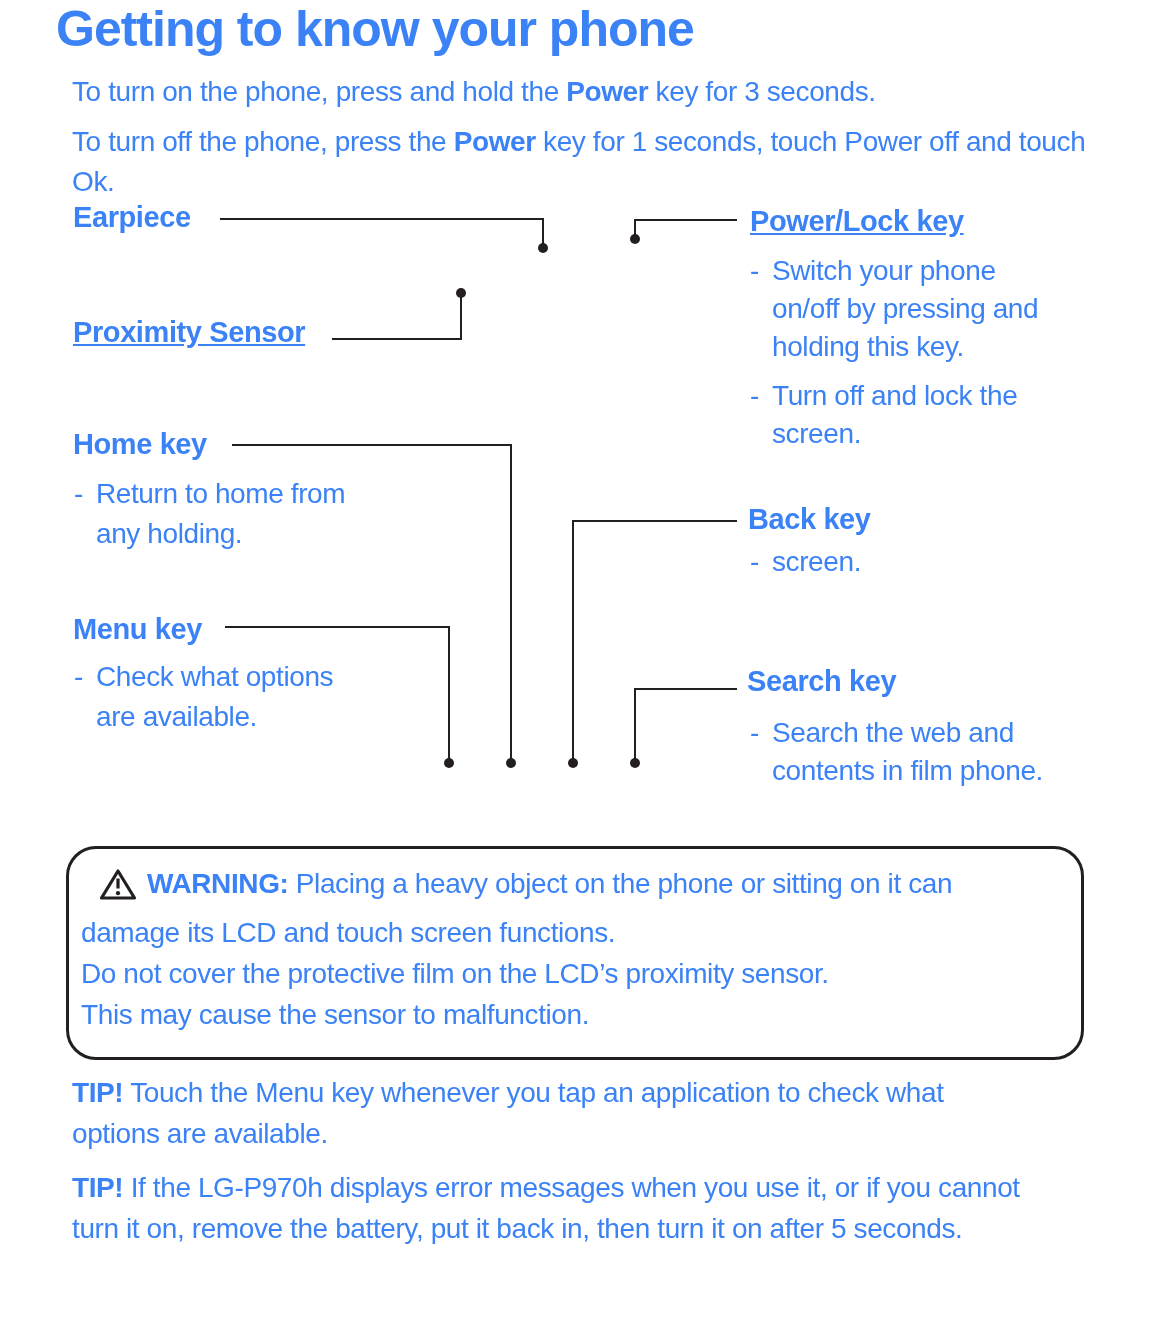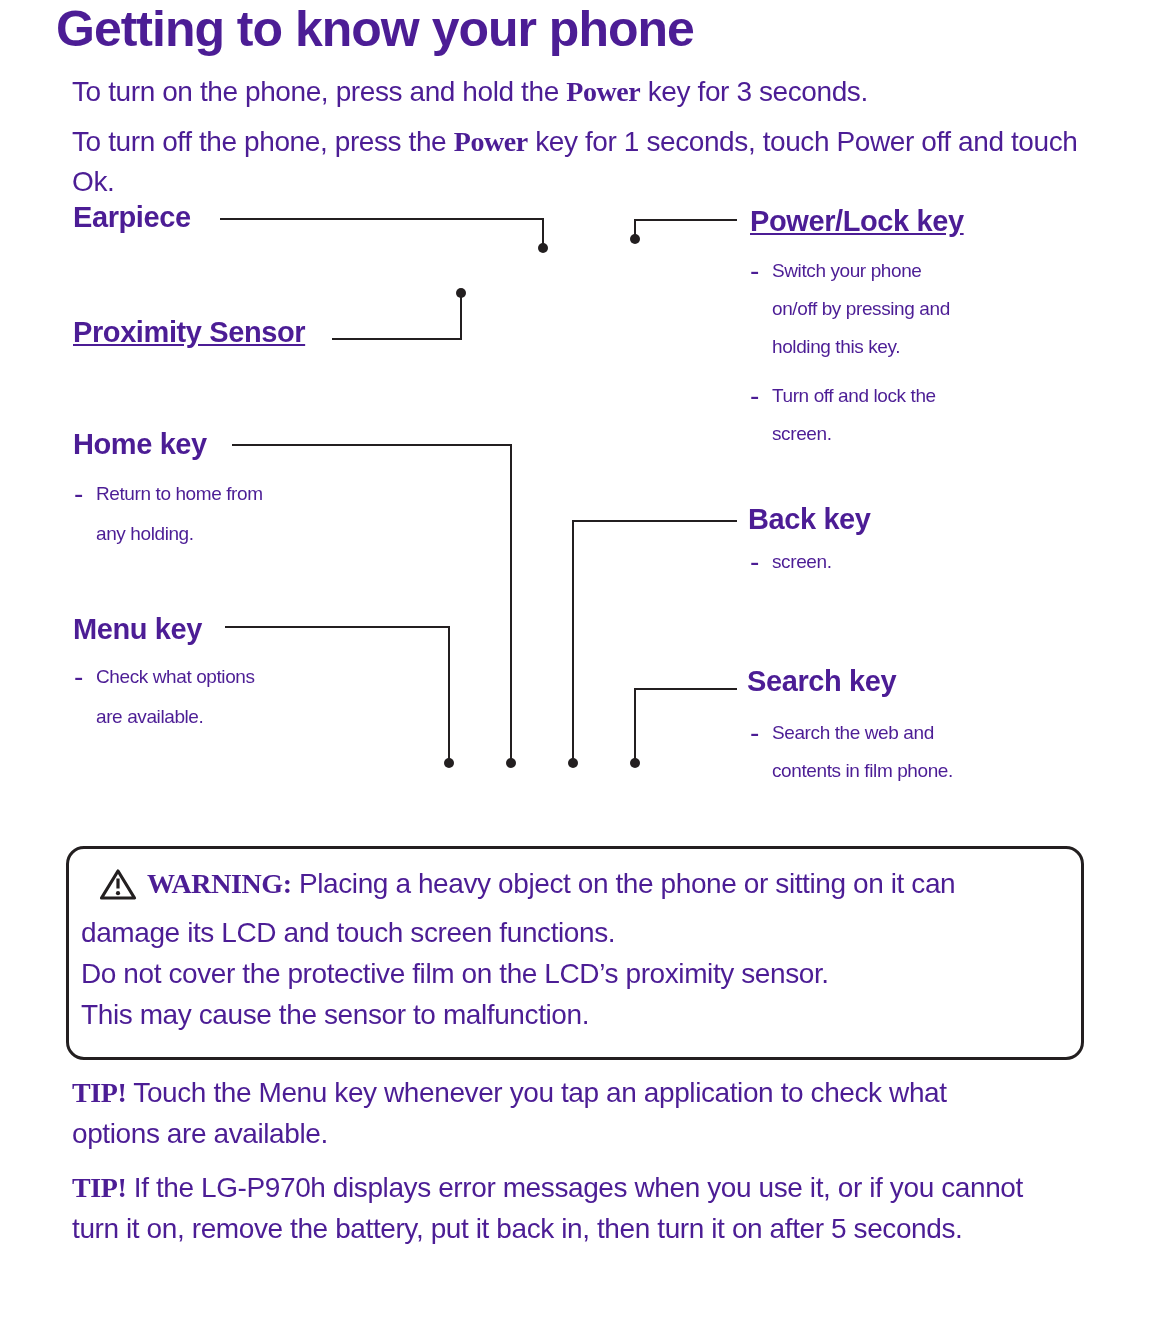--- a/index.html
+++ b/index.html
@@ -1,41 +1,41 @@
 <!DOCTYPE html>
 <html><head>
 <meta charset="utf-8">
 <style>
   html,body{margin:0;padding:0;background:#ffffff;}
   #page{
     position:relative;width:1151px;height:1321px;background:#ffffff;overflow:hidden;
-    font-family:"Liberation Sans","DejaVu Sans",sans-serif;color:#4c1d95;
+    font-family:"Liberation Sans","DejaVu Sans",sans-serif;color:#3b82f6;
   }
   .title{
     position:absolute;left:56px;top:0;font-size:50px;font-weight:bold;
     letter-spacing:-1px;line-height:58px;white-space:nowrap;
   }
   .body-line{font-size:28px;letter-spacing:-0.4px;line-height:40px;white-space:nowrap;}
   .intro{position:absolute;left:72px;}
-  b{font-weight:bold;font-family:Liberation Serif, serif;}
+  b{font-weight:bold;}
   .lbl{
     position:absolute;font-size:29px;font-weight:bold;letter-spacing:-0.4px;
     line-height:34px;white-space:nowrap;
   }
   .bullet{position:absolute;display:flex;}
   .bullet .dash{font-size:28px;letter-spacing:-0.4px;width:22px;flex:0 0 22px;}
-  .bullet .btext span{display:block;font-size:19px;letter-spacing:-0.4px;white-space:nowrap;}
+  .bullet .btext span{display:block;font-size:28px;letter-spacing:-0.4px;white-space:nowrap;}
   .lh40 .dash{line-height:40px;} .lh40 .btext span{line-height:40px;}
   .lh38 .dash{line-height:38px;} .lh38 .btext span{line-height:38px;}
   .hline{position:absolute;height:2px;background:#231f20;}
   .vline{position:absolute;width:2px;background:#231f20;}
   .dot{position:absolute;width:10px;height:10px;border-radius:50%;background:#231f20;}
   .warnbox{
     position:absolute;left:66px;top:846px;width:1018px;height:214px;
-    border:3px solid #231f20;border-radius:18px;box-sizing:border-box;
+    border:3px solid #231f20;border-radius:30px;box-sizing:border-box;
     padding:14px 18px 0 12px;
   }
   .warnbox .wline{font-size:28px;letter-spacing:-0.4px;line-height:41px;white-space:nowrap;}
   .warn-first{display:flex;align-items:flex-start;}
   .warn-icon{flex:0 0 auto;margin-left:18px;margin-right:10px;margin-top:5px;}
   .tip{position:absolute;left:72px;}
   .tip .body-line{line-height:41px;}
 </style>
 </head>
 <body>

